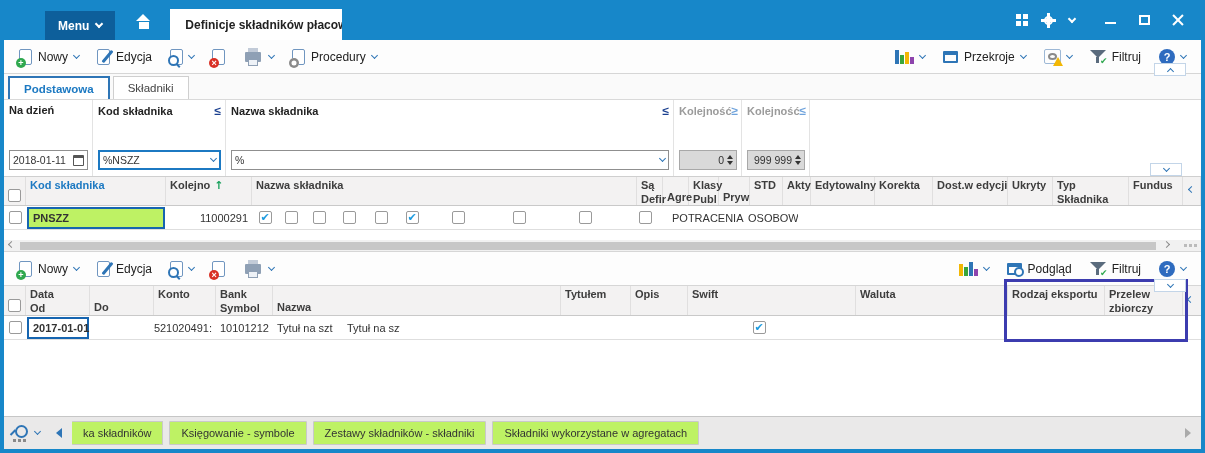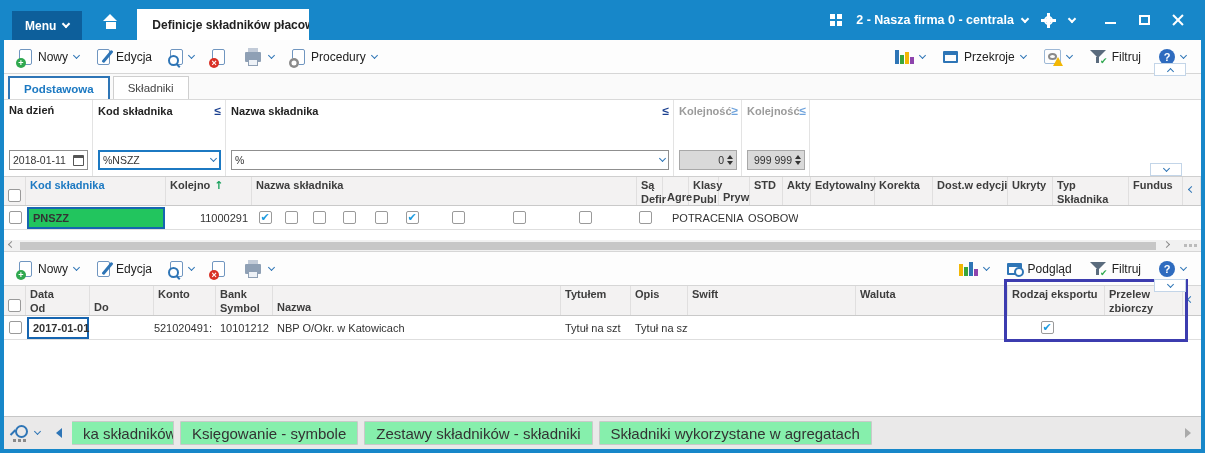--- a/index.html
+++ b/index.html
@@ -2,21 +2,21 @@
 <html><head>
 <meta charset="utf-8">
 <style>
   * { box-sizing: border-box; margin:0; padding:0; }
   html,body { width:1205px; height:453px; }
   body { font-family:"Liberation Sans","DejaVu Sans",sans-serif; font-size:11px; color:#333; background:#fff; }
   .win { width:1205px; height:453px; border:4px solid #1787c9; border-top:none; display:flex; flex-direction:column; background:#fff; position:relative; overflow:hidden; }
 
   
   .titlebar { height:40px; background:#1787c9; display:flex; align-items:center; flex-shrink:0; }
-  .menu-btn { align-self:flex-end; height:29px; background:#0d5f9b; color:#fff; font-weight:bold; font-size:12px; display:flex; align-items:center; gap:7px; padding:0 13px; margin-left:8px; cursor:pointer; }
+  .menu-btn { align-self:flex-end; height:29px; background:#0d5f9b; color:#fff; font-weight:bold; font-size:12px; display:flex; align-items:center; gap:7px; padding:0 13px; margin-left:41px; cursor:pointer; }
   .home-ic { width:15px; height:13px; position:relative; margin:4px 19px 0 21px; }
   .home-ic::before { content:""; position:absolute; top:-2px; left:0; border-left:7.5px solid transparent; border-right:7.5px solid transparent; border-bottom:7px solid #fff; }
   .home-ic::after { content:""; position:absolute; bottom:0; left:2.5px; width:10px; height:7px; background:#fff; }
   .doc-tab { align-self:flex-end; height:31px; background:#fff; color:#222; font-weight:bold; font-size:12px; display:flex; align-items:center; padding:0 15px; white-space:nowrap; overflow:hidden; max-width:172px; }
   .tb-right { margin-left:auto; display:flex; align-items:center; gap:14px; padding-right:10px; color:#fff; }
   .grid4 { display:grid; grid-template-columns:5px 5px; grid-template-rows:5px 5px; gap:2px; }
   .grid4 i { background:#fff; }
   .company { display:flex; align-items:center; gap:8px; font-weight:bold; font-size:12.5px; color:#fff; cursor:pointer; }
   .gear { position:relative; width:13px; height:13px; color:#fff; }
   .gear::before { content:""; position:absolute; inset:2px; border:2.5px solid currentColor; border-radius:50%; }
@@ -101,21 +101,21 @@
   .hc { border-right:1px solid #e0dfdf; padding:1px 4px; display:flex; flex-direction:column; font-weight:bold; color:#3d3d3d; overflow:visible; white-space:nowrap; cursor:pointer; }
   .hc .l1,.hc .l2 { height:14px; line-height:14px; }
   .hc.cbx { align-items:center; justify-content:flex-end; padding-bottom:3px; }
   .hc.blue .l1 { color:#1c79c2; }
   .sort { color:#18a05c; font-weight:bold; margin-left:4px; }
   .sort::after { content:"\2191"; font-family:"DejaVu Sans",sans-serif; }
   .grow { display:flex; height:24px; align-items:center; border-bottom:1px solid #dedede; background:#fff; }
   .gc { padding:0 4px; display:flex; align-items:center; height:100%; overflow:hidden; white-space:nowrap; }
   .gc.center { justify-content:center; } .gc.right { justify-content:flex-end; }
   .selcell { border:2px solid #1665b0; height:22px; display:flex; align-items:center; padding:0 4px; font-weight:bold; width:100%; }
-  .selcell.yellow { background:#22c55e; }
+  .selcell.yellow { background:#bef264; }
   .cb { width:13px; height:13px; border:1px solid #9a9a9a; border-radius:2px; background:#fff; display:flex; align-items:center; justify-content:center; font-size:11px; font-weight:bold; color:#1e9ce0; line-height:1; font-family:"DejaVu Sans",sans-serif; cursor:pointer; flex-shrink:0; }
   .gap10 { height:10px; background:#fff; flex-shrink:0; }
 
   
   .hscroll { height:12px; background:#f1f1f1; border-bottom:1px solid #d6d6d6; position:relative; flex-shrink:0; }
   .hs-btn { position:absolute; top:0; width:14px; height:11px; display:flex; align-items:center; justify-content:center; color:#8a8a8a; cursor:pointer; }
   .hs-thumb { position:absolute; top:2px; left:16px; width:1136px; height:8px; background:#c7c7c7; cursor:pointer; }
   .dots3 { position:absolute; right:4px; top:4px; width:3px; height:3px; background:#bbb; box-shadow:-5px 0 #bbb,-10px 0 #bbb; }
 
   
@@ -124,21 +124,21 @@
   
   .flex-fill { flex:1; background:#fff; }
   .bottom { height:33px; background:#eae9e9; border-top:1px solid #c6c6c6; display:flex; align-items:center; padding:0 8px; gap:6px; flex-shrink:0; }
   .maglist { position:relative; width:17px; height:16px; color:#2e75b6; }
   .maglist::before { content:""; position:absolute; width:9px; height:9px; border:2px solid currentColor; border-radius:50%; right:1px; top:0; }
   .maglist::after { content:""; position:absolute; left:0; bottom:5px; width:2px; height:7px; background:currentColor; transform:rotate(45deg); }
   .maglist .dd { position:absolute; left:1px; bottom:-1px; width:3px; height:3px; background:#8a8a8a; box-shadow:5px 0 #8a8a8a,10px 0 #8a8a8a; }
   .navarr { width:0; height:0; cursor:pointer; }
   .navarr.l { border-top:5px solid transparent; border-bottom:5px solid transparent; border-right:6px solid #2e75b6; margin:0 4px 0 10px; }
   .navarr.r { border-top:5px solid transparent; border-bottom:5px solid transparent; border-left:6px solid #aaa; margin-left:auto; margin-right:2px; }
-  .btab { height:24px; background:#86efac; border:1px solid #c9c9c9; border-radius:1px; display:flex; align-items:center; padding:0 11px; color:#333; font-size:15px; white-space:nowrap; cursor:pointer; }
+  .btab { height:24px; background:#bef264; border:1px solid #c9c9c9; border-radius:1px; display:flex; align-items:center; padding:0 11px; color:#333; font-size:11px; white-space:nowrap; cursor:pointer; }
   .btab.active { border:2px solid #2e75b6; color:#1c79c2; font-weight:bold; }
   .btab.cut { overflow:hidden; max-width:102px; border-left:none; }
 </style>
 </head>
 <body>
 
 <div class="win">
 
   <div class="titlebar">
     <div class="menu-btn">
@@ -149,24 +149,20 @@
     <div class="doc-tab">
       <span>Definicje składników płacow</span>
     </div>
     <div class="tb-right">
       <span class="grid4">
           <i></i>
           <i></i>
           <i></i>
           <i></i>
         </span>
-      <div class="company">
-        <span>2 - Nasza firma 0 - centrala</span>
-        <span class="chev white"></span>
-      </div>
       <span class="gear">
           <i class="v"></i>
           <i class="h"></i>
         </span>
       <span class="chev white"></span>
       <div class="winbtns">
         <div class="winbtn">
             <span class="ic-min"></span>
           </div>
         <div class="winbtn">
@@ -515,21 +511,20 @@
     <div class="grow">
       <div class="gc center" style="width:22px">
           <span class="cb"></span>
         </div>
       <div class="gc" style="width:64px;padding:0 1px">
           <span class="selcell">2017-01-01</span>
         </div>
       <div class="gc" style="width:64px"></div>
       <div class="gc right" style="width:62px">521020491:</div>
       <div class="gc" style="width:57px">10101212</div>
-      <div class="gc" style="width:288px">NBP O/Okr. w Katowicach</div>
       <div class="gc" style="width:70px">Tytuł na szt</div>
       <div class="gc" style="width:57px">Tytuł na szt</div>
       <div class="gc" style="width:168px"></div>
       <div class="gc" style="width:152px"></div>
       <div class="gc center" style="width:78px">
           <span class="cb">✔</span>
         </div>
     </div>
   </div>
 

